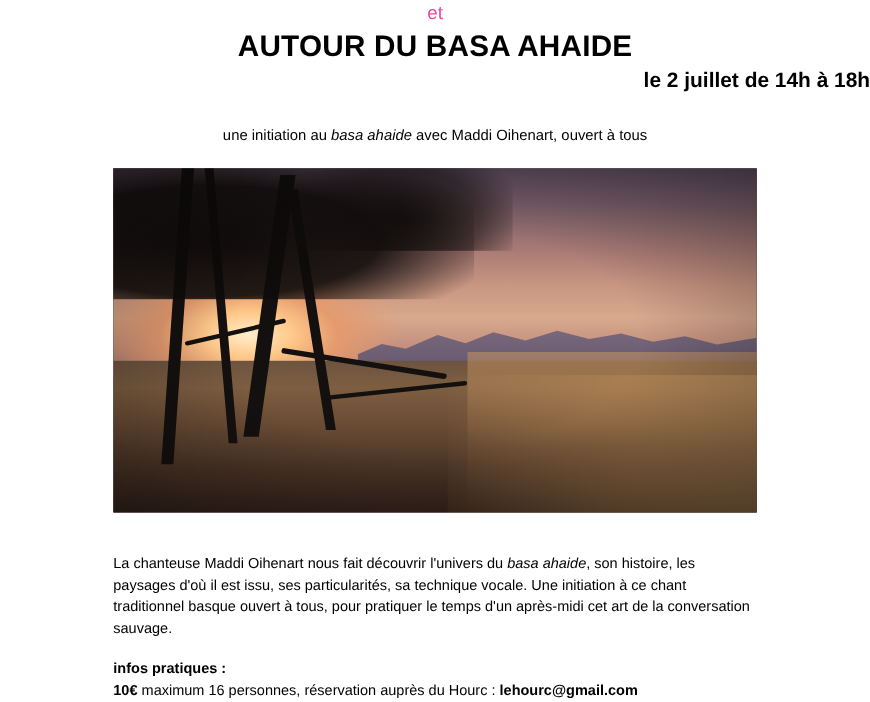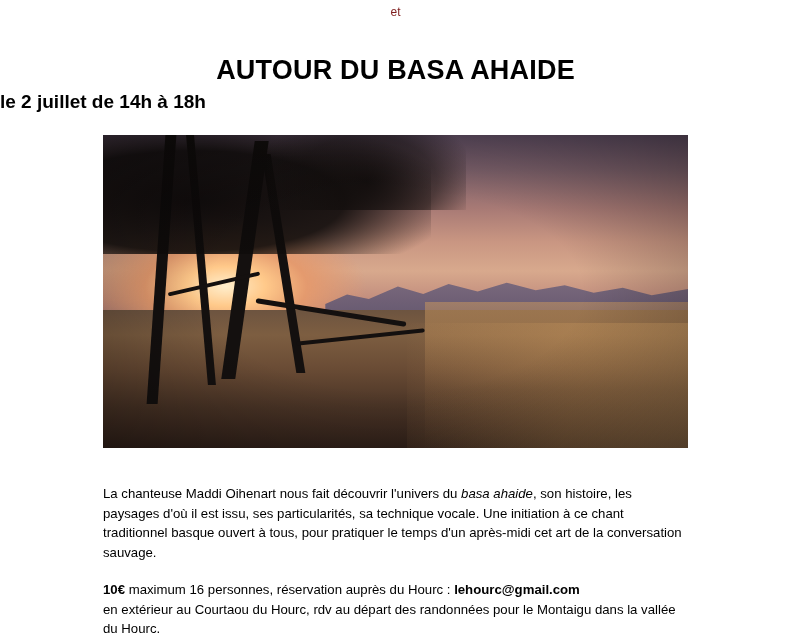--- a/index.html
+++ b/index.html
@@ -15,35 +15,35 @@
     overflow: hidden;
   }
   .page {
     position: relative;
     width: 791px;
     height: 638px;
     box-sizing: border-box;
   }
   .top-line {
     text-align: center;
-    font-size: 12px;
+    font-size: 17px;
     line-height: 16px;
     padding-top: 4px;
-    color: #7f1d1d;
+    color: #ec4899;
   }
   .title {
     text-align: center;
     font-size: 27px;
     font-weight: bold;
     letter-spacing: 0.2px;
-    margin-top: 34px;
+    margin-top: 6px;
     line-height: 32px;
   }
   .subtitle {
-    text-align: left;
+    text-align: right;
     font-size: 19px;
     font-weight: bold;
     margin-top: 4px;
     line-height: 24px;
   }
   .lead {
     text-align: center;
     font-size: 13.5px;
     margin-top: 28px;
     line-height: 18px;
@@ -167,20 +167,23 @@
 <body>
 
 <div class="page">
 
   <div class="top-line">et</div>
 
   <div class="title">AUTOUR DU BASA AHAIDE</div>
 
   <div class="subtitle">le 2 juillet de 14h à 18h</div>
 
+  <div class="lead">
+    <span>une initiation au </span><span class="it">basa ahaide</span><span> avec Maddi Oihenart, ouvert à tous</span>
+  </div>
 
   <div class="photo-wrap">
     <div class="photo">
       <div class="sky"></div>
       <div class="range1"></div>
       <div class="range2"></div>
       <div class="ground"></div>
       <div class="grass-hi"></div>
       <div class="tree t1"></div>
       <div class="tree t2"></div>
@@ -193,20 +196,21 @@
       <div class="canopy2"></div>
       <div class="vignette"></div>
     </div>
   </div>
 
   <div class="body-text">
     <span>La chanteuse Maddi Oihenart nous fait découvrir l'univers du </span><span class="it">basa ahaide</span><span>, son histoire, les paysages d'où il est issu, ses particularités, sa technique vocale.  Une initiation à ce chant traditionnel basque ouvert à tous, pour pratiquer le temps d'un après-midi cet art de la conversation sauvage.</span>
   </div>
 
   <div class="infos">
+    <div class="hd">infos pratiques :</div>
     <div>
       <span class="b">10€</span><span> maximum 16 personnes, réservation auprès du Hourc : </span><span class="b">lehourc@gmail.com</span>
     </div>
     <div>en extérieur au Courtaou du Hourc, rdv au départ des randonnées pour le Montaigu dans la vallée du Hourc.</div>
 
   </div>
 
 </div>
 
 </body></html>

